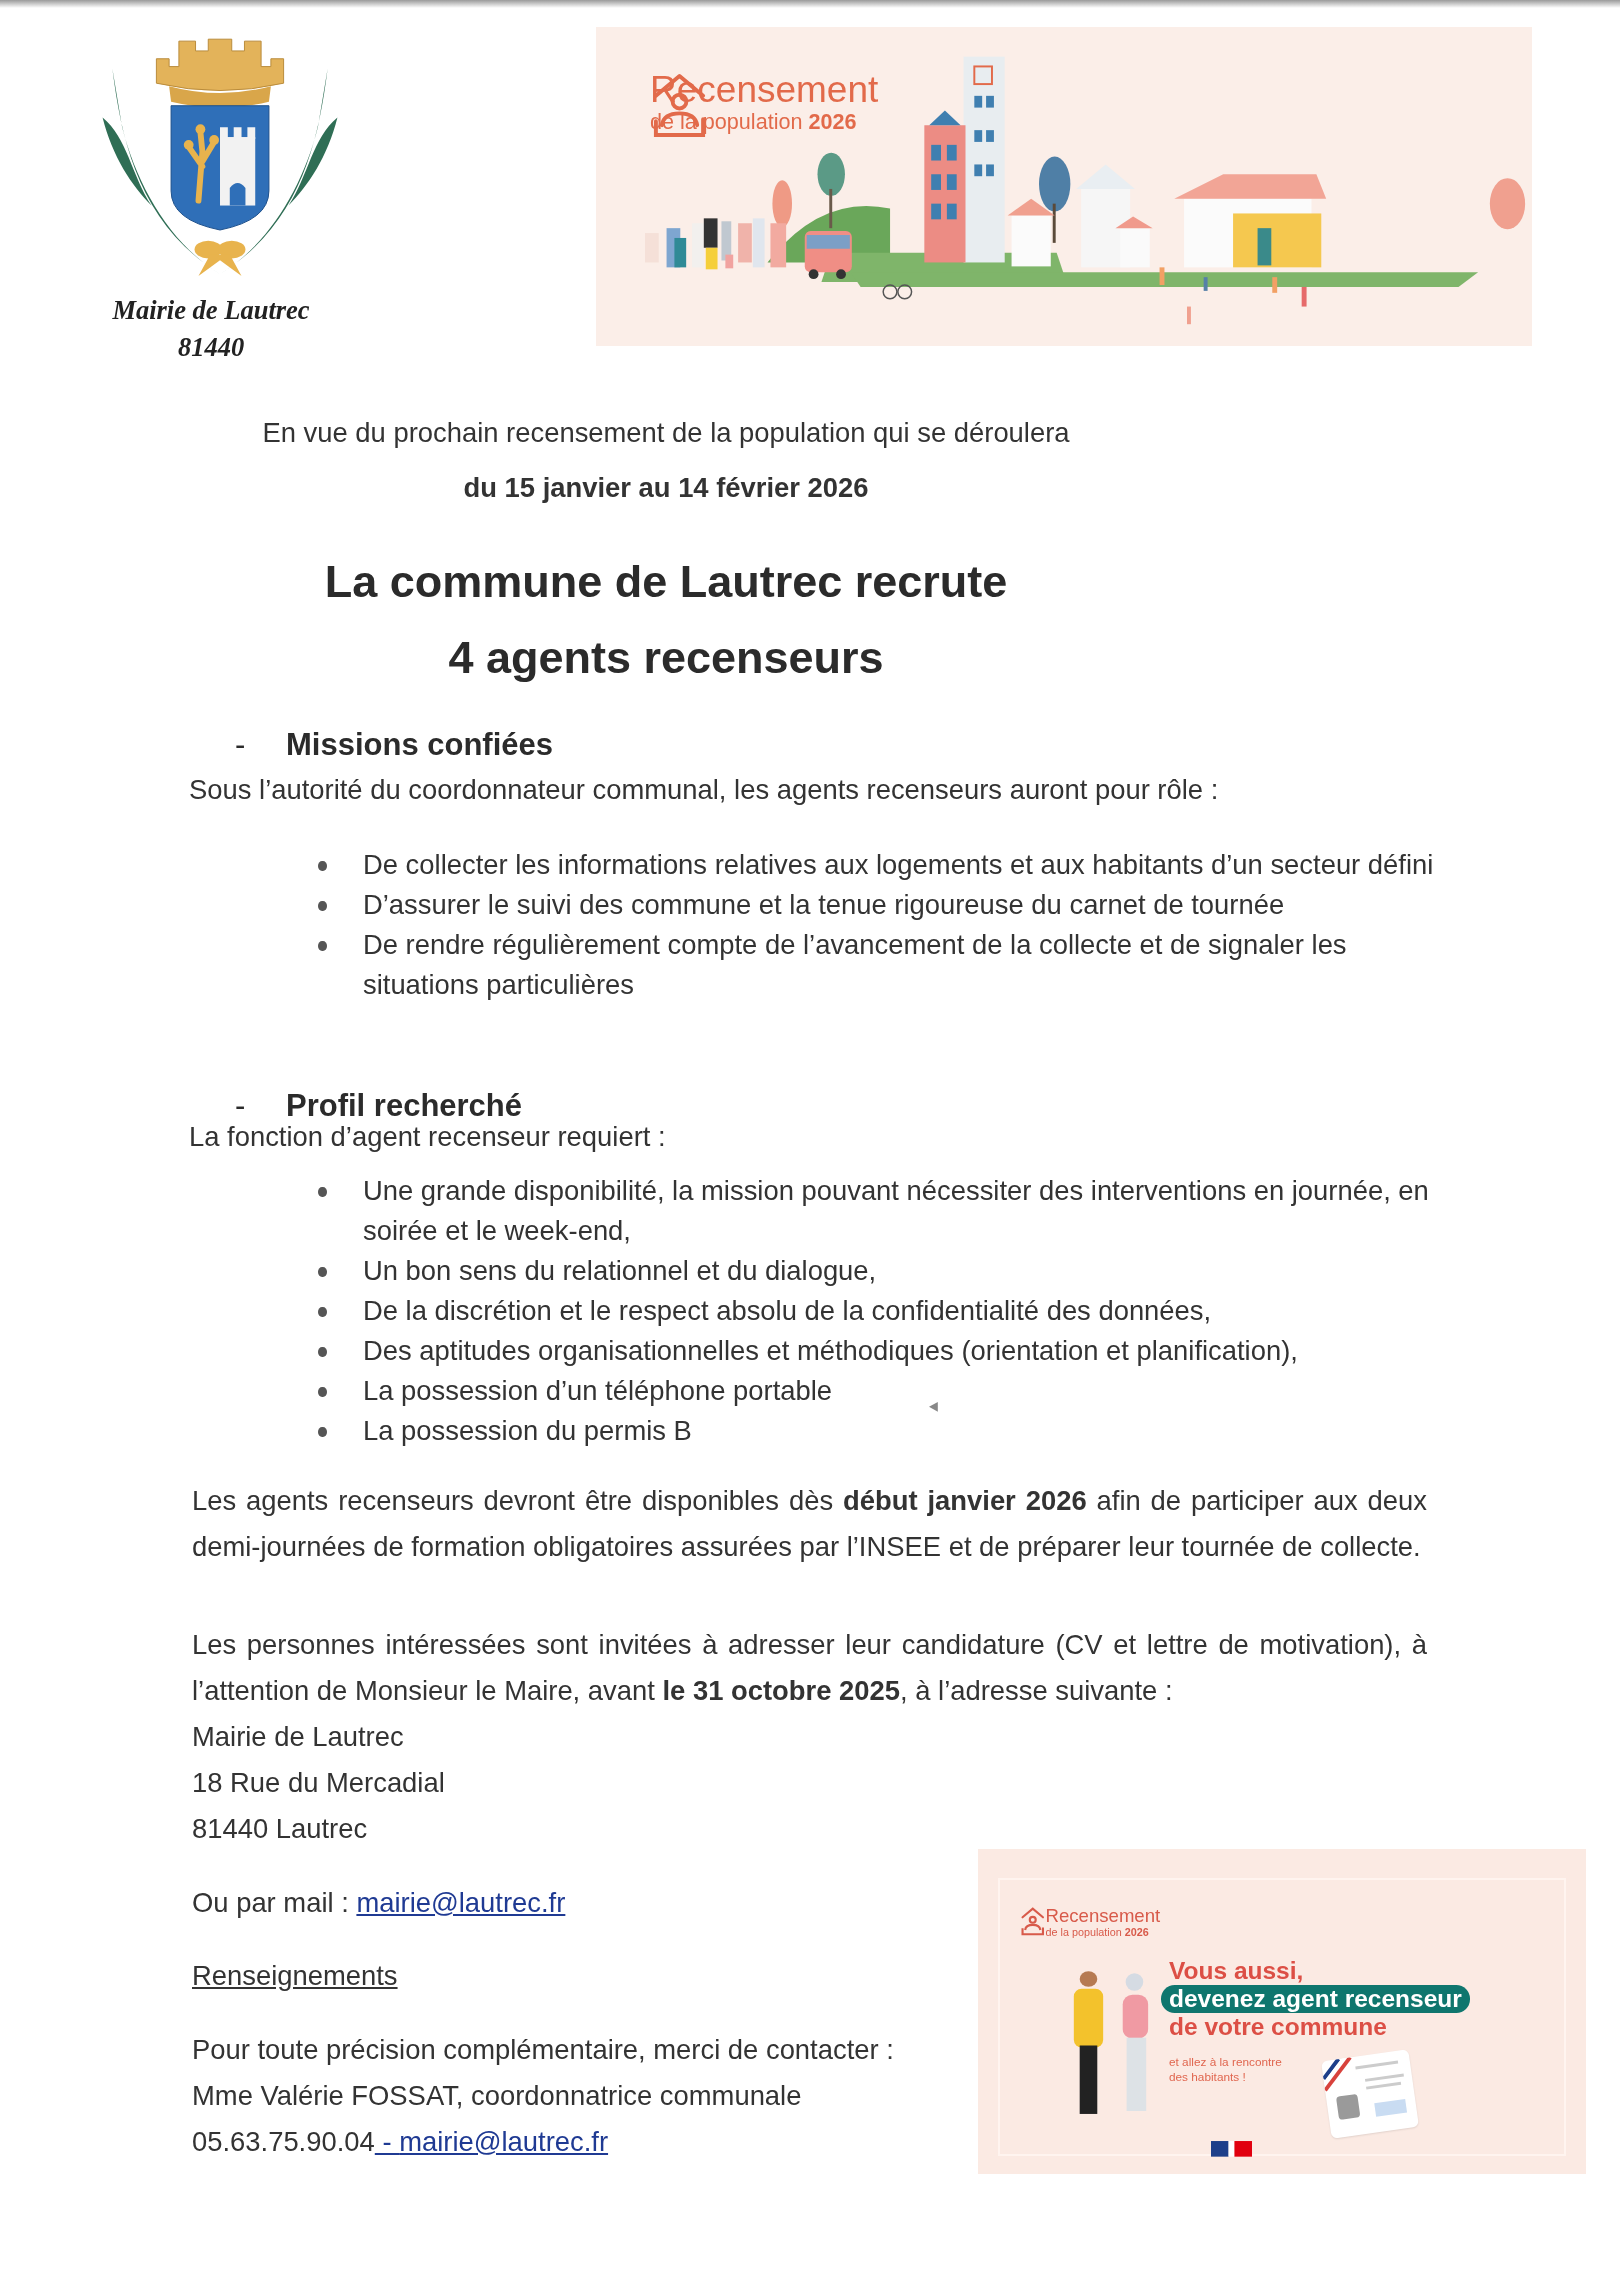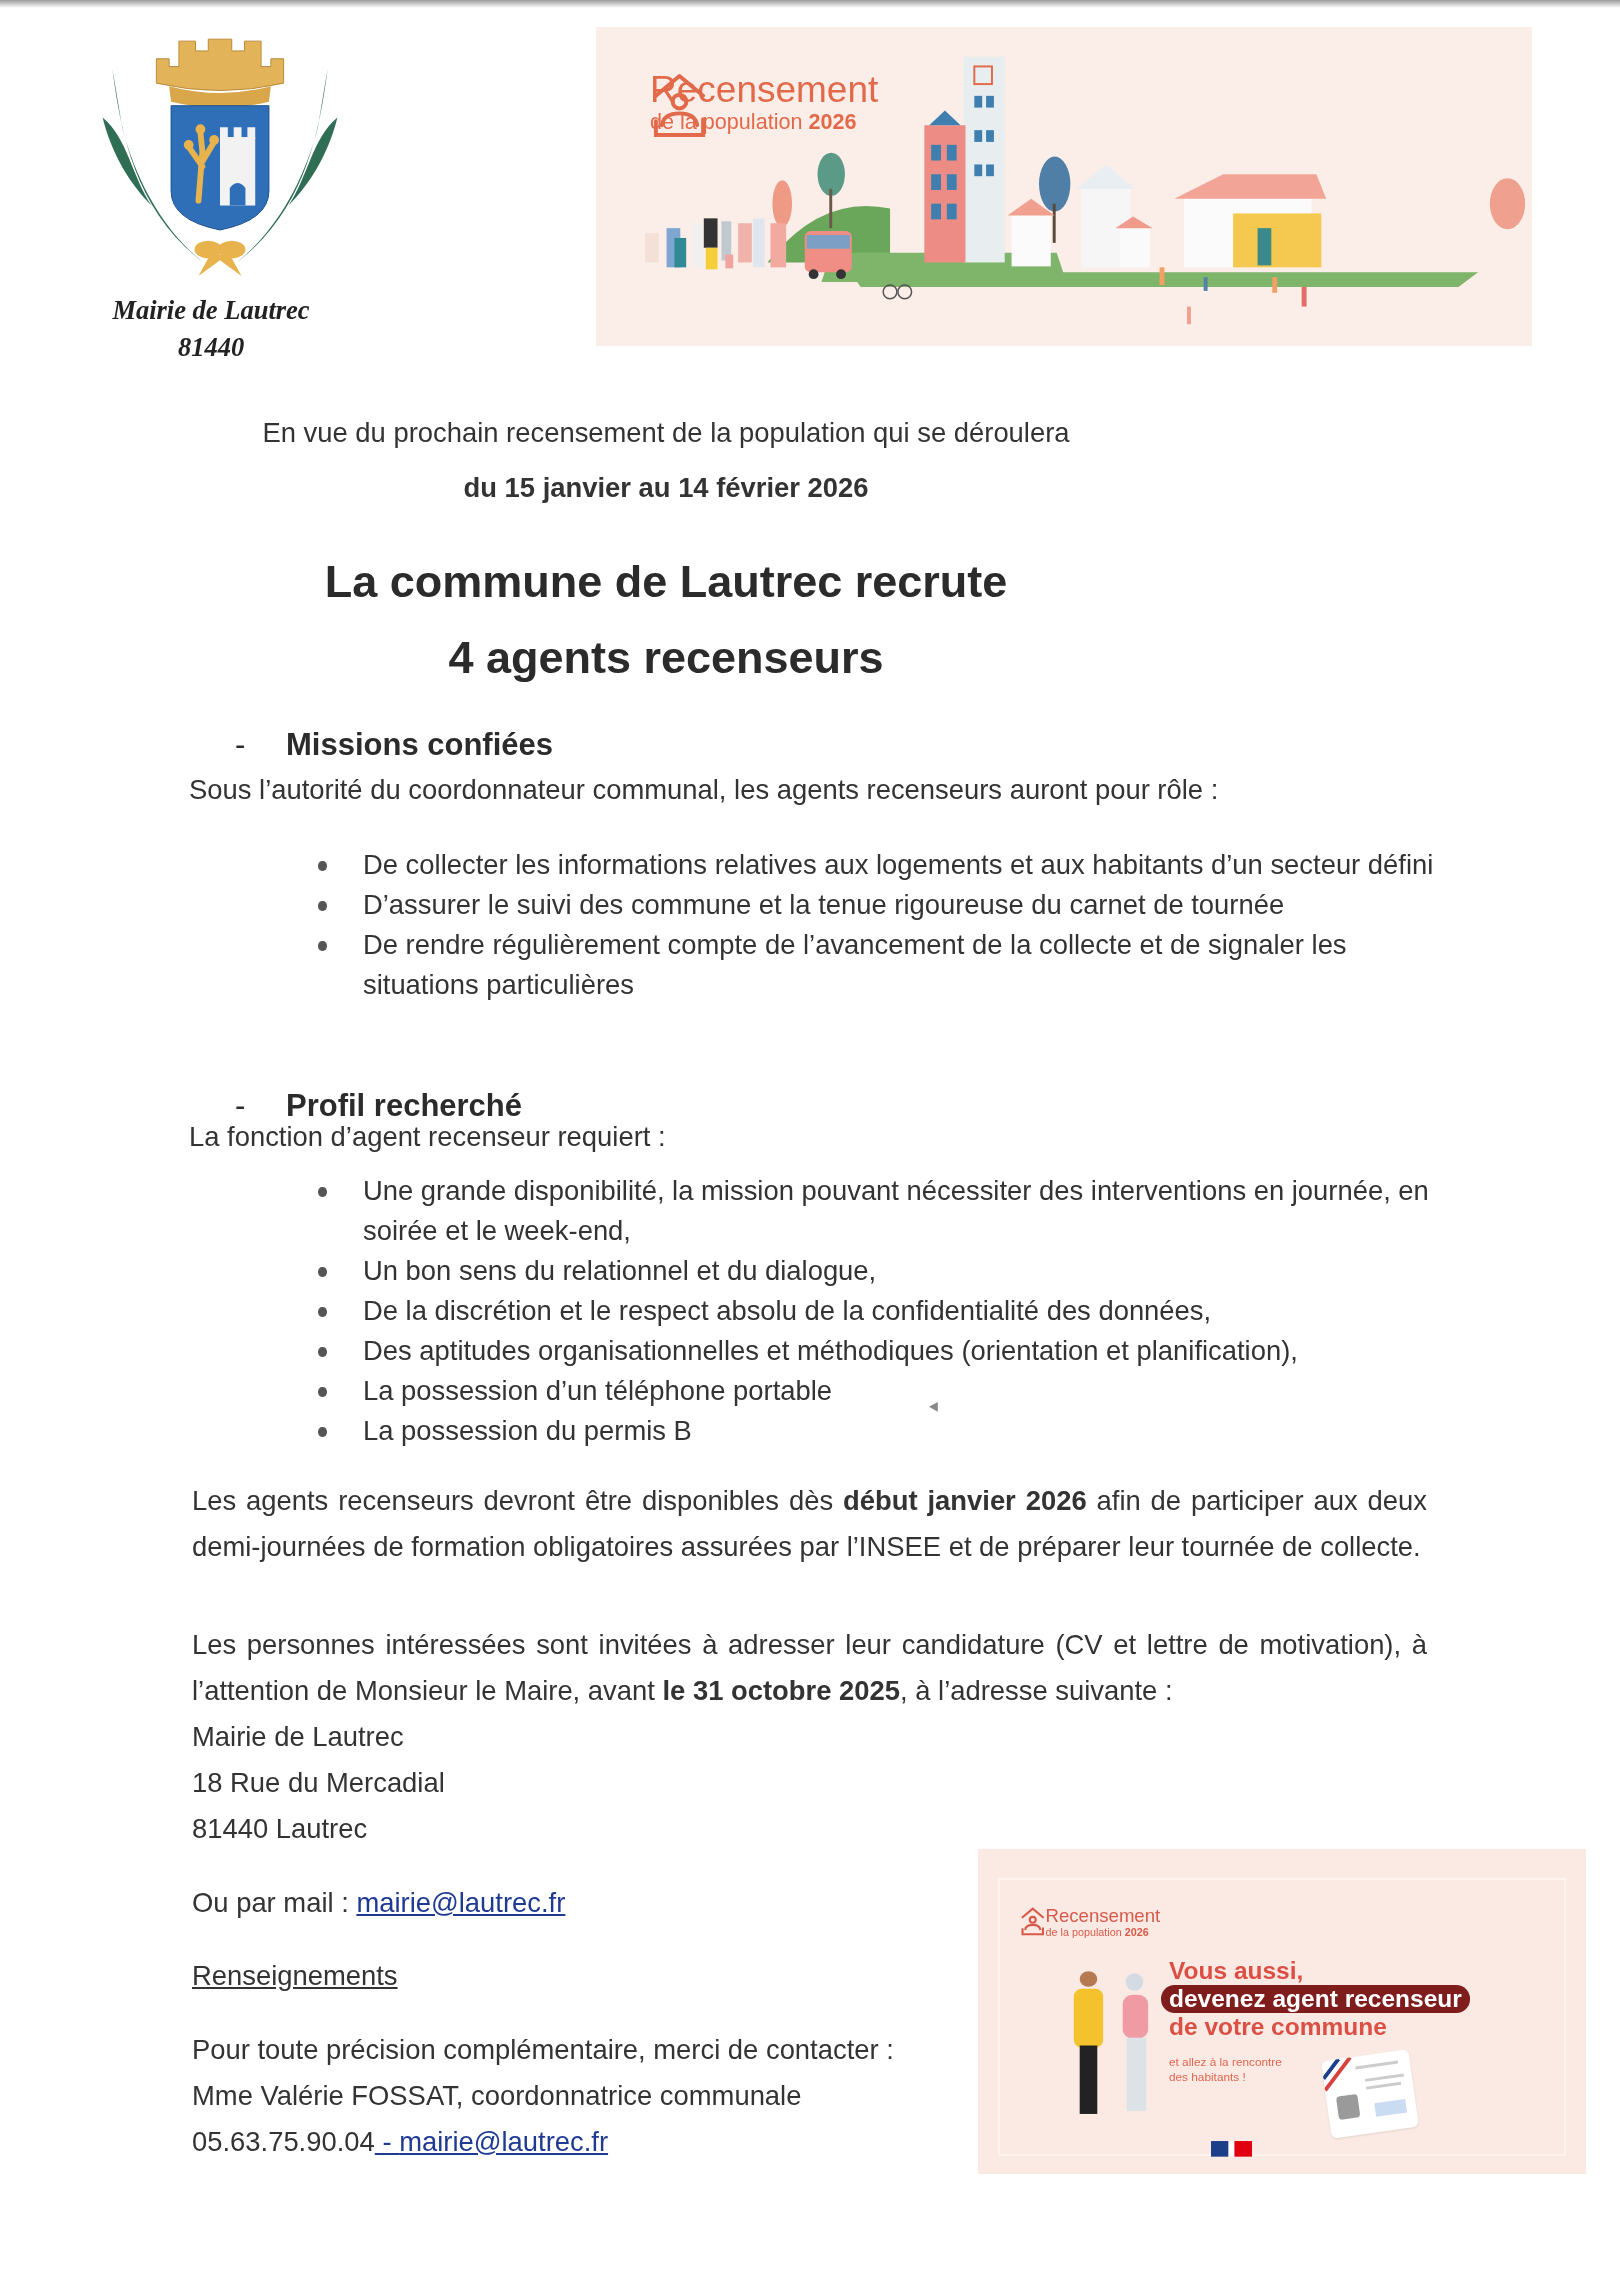--- a/index.html
+++ b/index.html
@@ -70,21 +70,21 @@
   .promo .inner-border {
     position: absolute; left: 19.6px; top: 29px; width: 564px; height: 274px;
     border: 2px solid #fff4ef;
   }
   .promo svg.people { position: absolute; left: 88px; top: 118px; width: 88px; height: 157px; }
   .promo .rp-logo { left: 42px; top: 57px; }
   .promo .rp-icon { width: 25.5px; height: 31px; }
   .promo .rp-title { font-size: 18.6px; line-height: 19.6px; color: #d85a4a; }
   .promo .rp-sub { font-size: 10.8px; line-height: 12.7px; color: #d85a4a; }
   .promo-head { position: absolute; left: 191px; top: 108px; color: #dc4f45; font-weight: bold; font-size: 24.5px; line-height: 28px; }
-  .promo-head .pill { display: inline-block; background: #7f1d1d; color: #fff; padding: 0 7.8px; border-radius: 13.7px; margin-left: -7.8px; }
+  .promo-head .pill { display: inline-block; background: #0f766e; color: #fff; padding: 0 7.8px; border-radius: 13.7px; margin-left: -7.8px; }
   .promo-sub { position: absolute; left: 191px; top: 206px; color: #e0664f; font-size: 11.8px; line-height: 14.7px; }
   .promo .card {
     position: absolute; left: 348px; top: 206px; width: 88px; height: 78px; background: #fff;
     border-radius: 5.9px; transform: rotate(-8deg); box-shadow: 0 1px 2px rgba(0,0,0,0.1); overflow: hidden;
   }
   .promo .flag { position: absolute; left: 233px; top: 292px; width: 41px; height: 15.7px; }
   .mark { position: absolute; left: 928px; top: 1400px; width: 11.8px; height: 13.7px; }
 </style>
 </head>
 <body>

